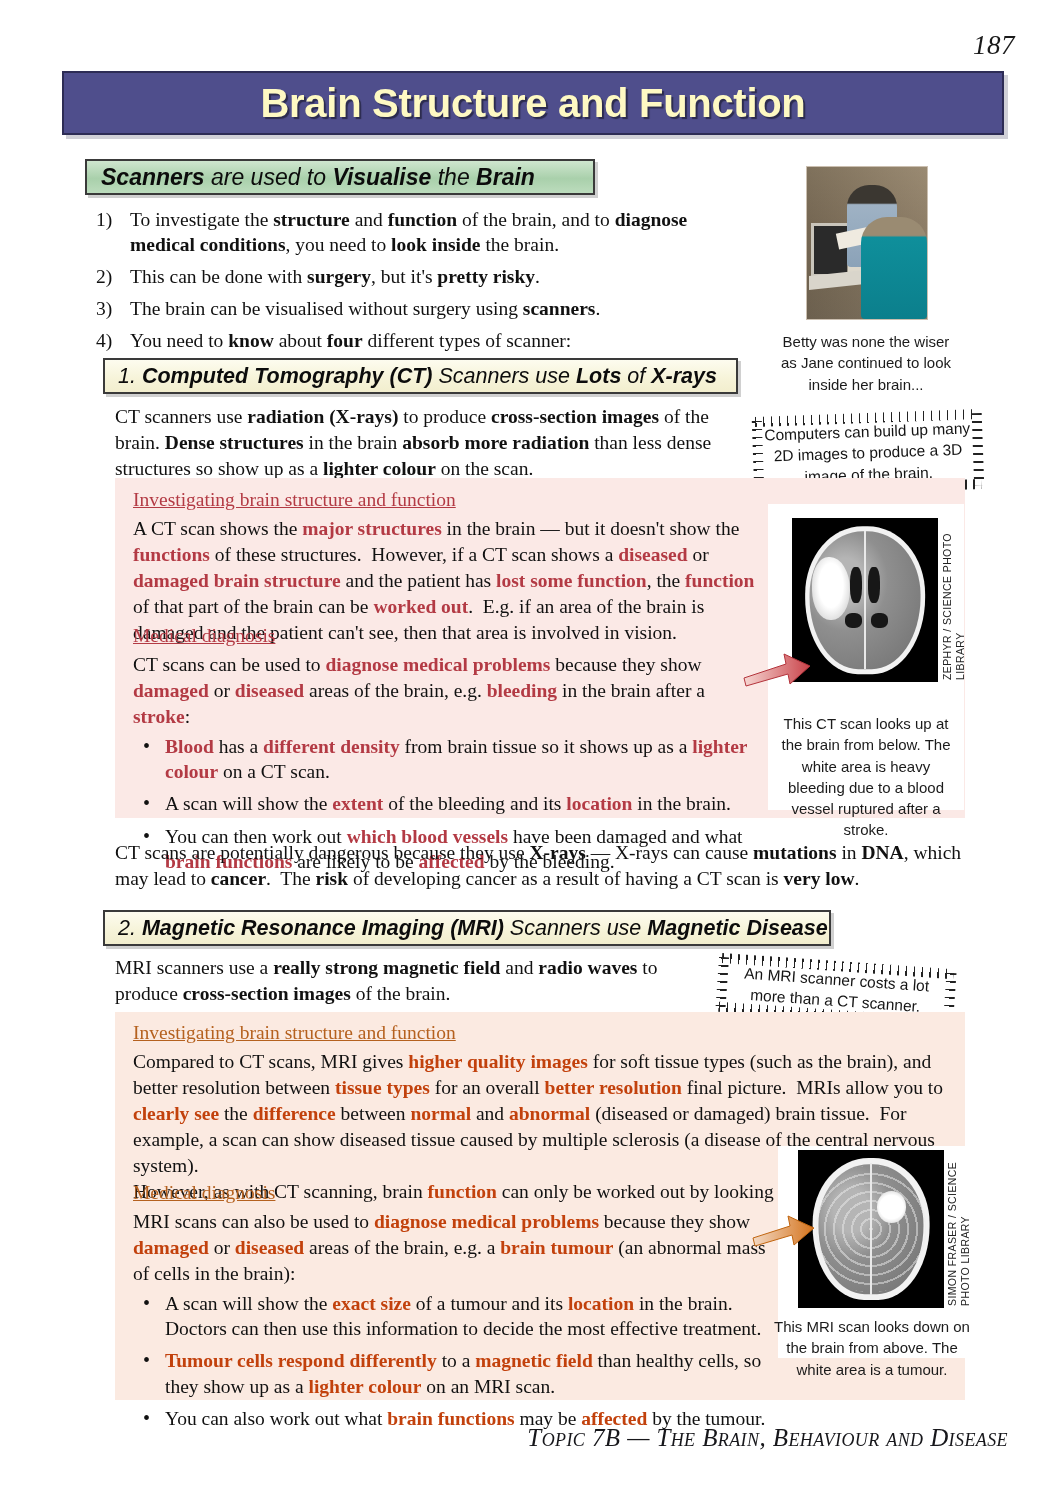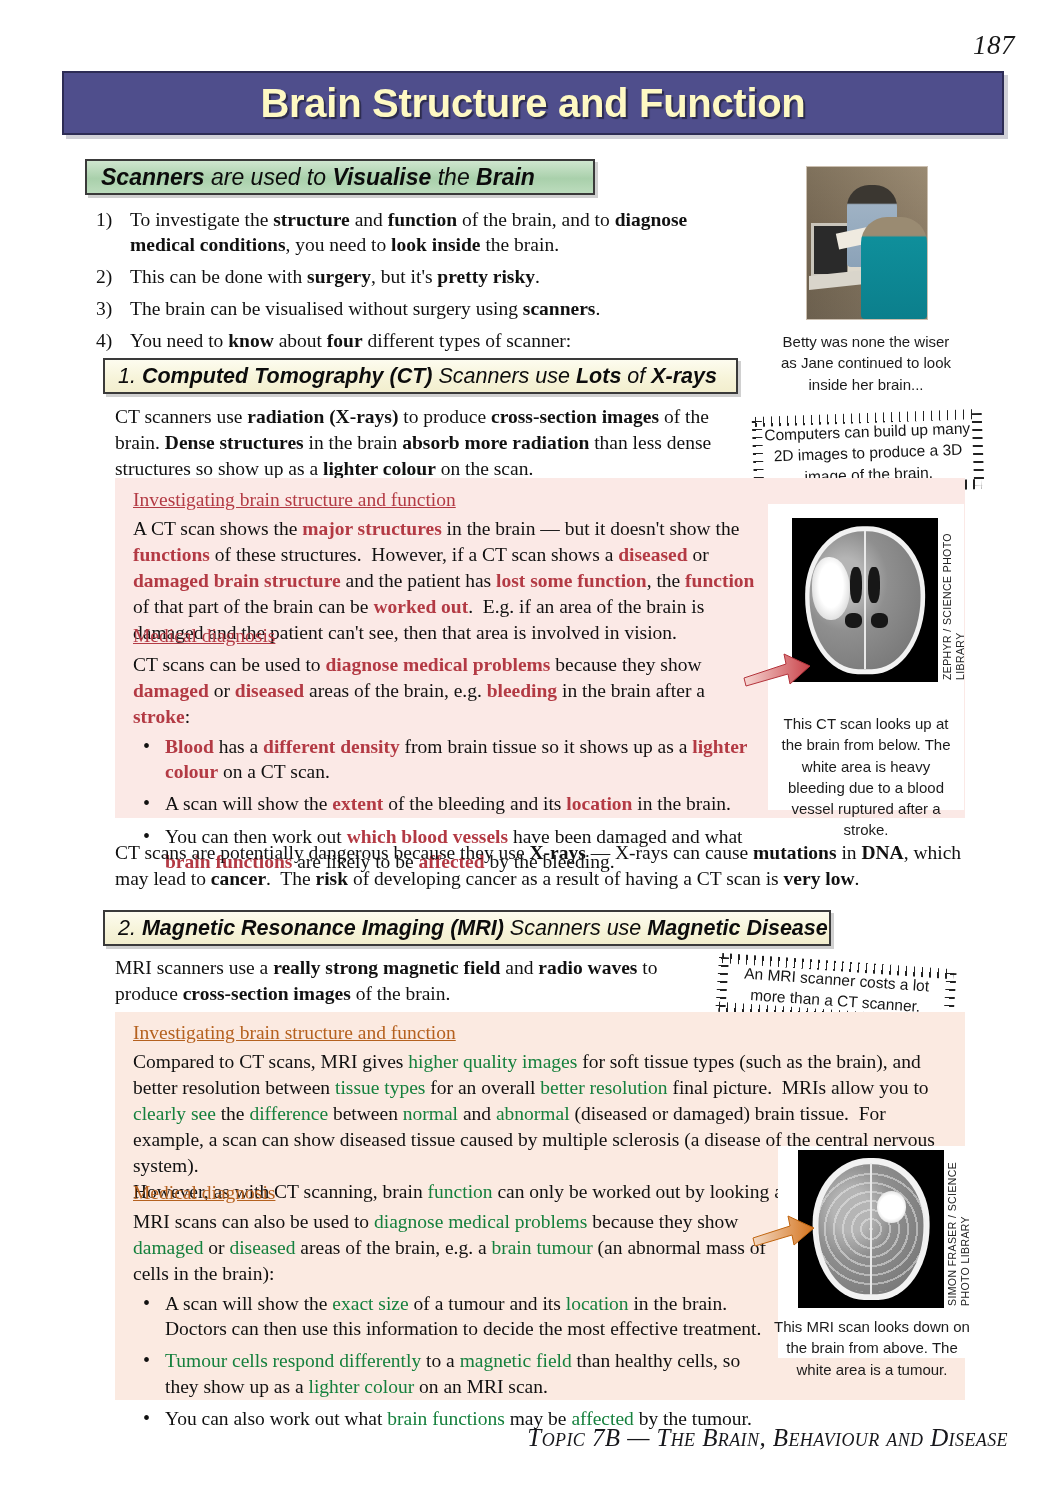--- a/index.html
+++ b/index.html
@@ -148,21 +148,21 @@
 
   .sub-head {
     font-size: 19.5px;
     font-weight: normal;
     text-decoration: underline;
     margin-bottom: 3px;
   }
   .ct-accent { color: #b33a44; }
   .mri-accent { color: #b5611f; }
   .ct-accent-b { color: #b33a44; font-weight: bold; margin-top: 28px; }
-  .mri-accent-b { color: #15803d; font-weight: normal; }
+  .mri-accent-b { color: #c2410c; font-weight: bold; }
 
   .boxtext {
     position: absolute;
     font-size: 19.5px;
     line-height: 1.33;
   }
   #ct-t1 { left: 133px; top: 487px; width: 622px; }
   #ct-t2 { left: 133px; top: 623px; width: 622px; }
   #mri-t1 { left: 133px; top: 1020px; width: 822px; }
   #mri-t2 { left: 133px; top: 1180px; width: 640px; }

